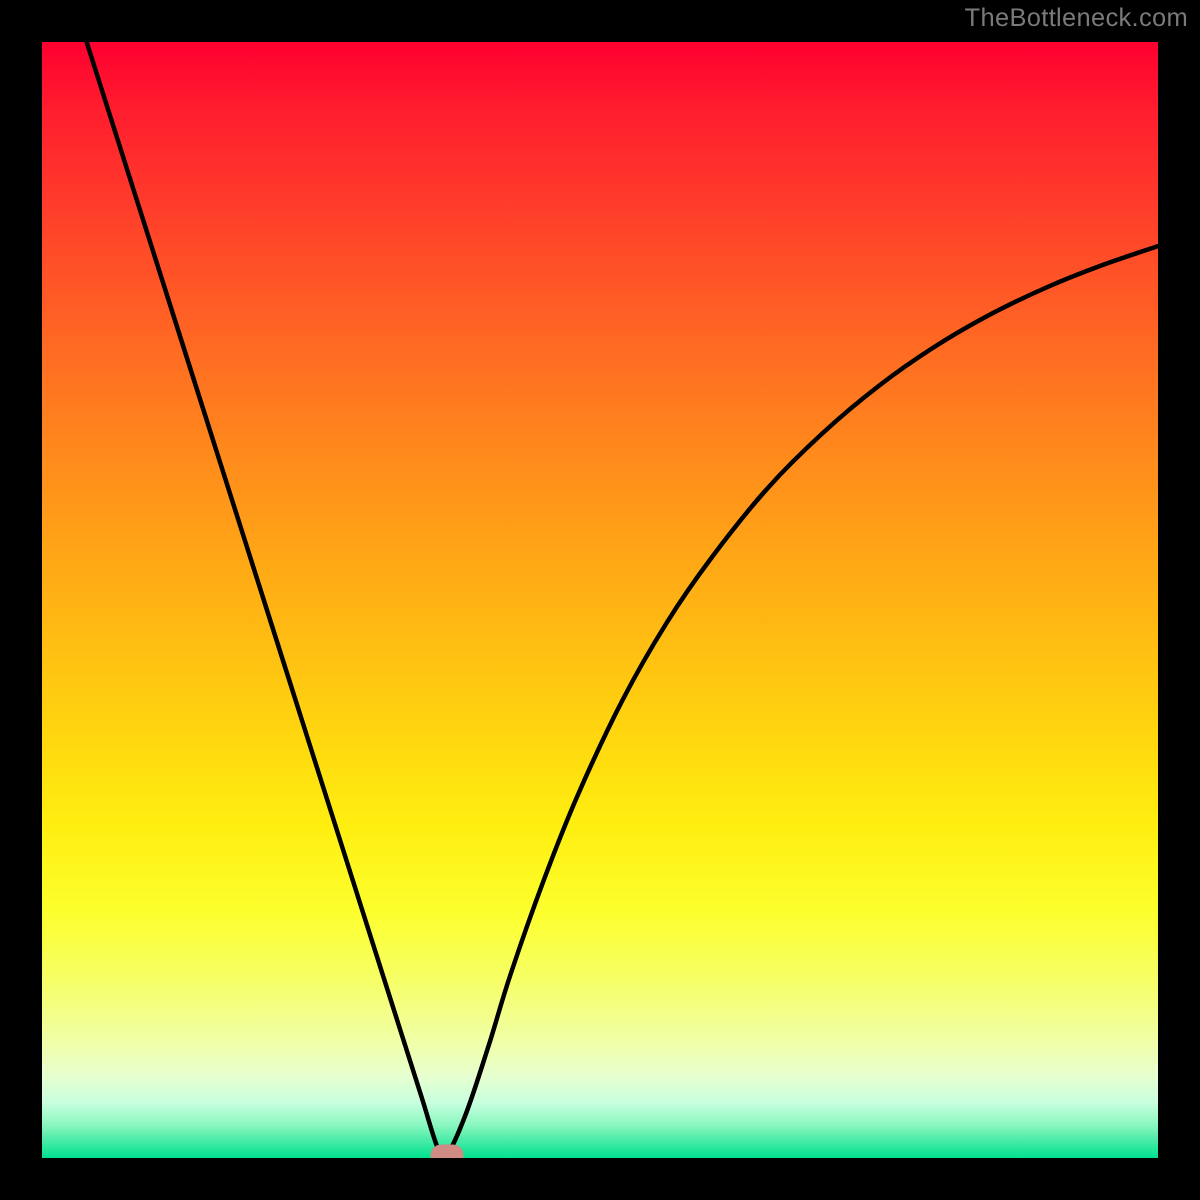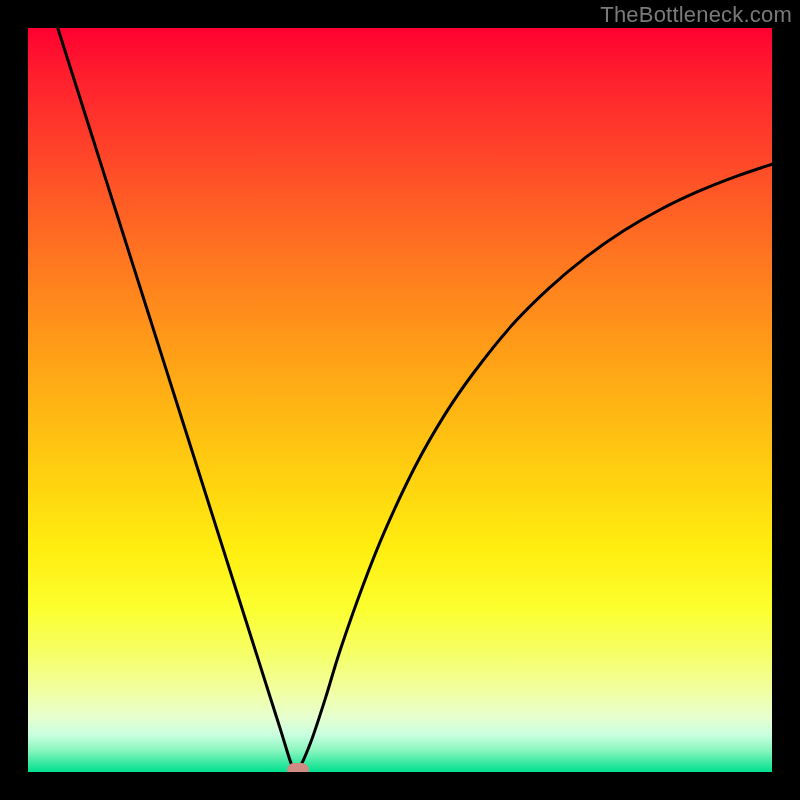--- a/index.html
+++ b/index.html
@@ -8,21 +8,21 @@
     position: relative;
     width: 800px;
     height: 800px;
     background: #000;
   }
   .watermark {
     position: absolute;
     top: 2px;
     right: 8px;
     color: #7a7a7a;
-    font-size: 22px;
+    font-size: 17px;
     font-weight: 500;
     letter-spacing: 0.2px;
     z-index: 5;
   }
   .plot {
     position: absolute;
     left: 28px;
     top: 28px;
     width: 744px;
     height: 744px;

